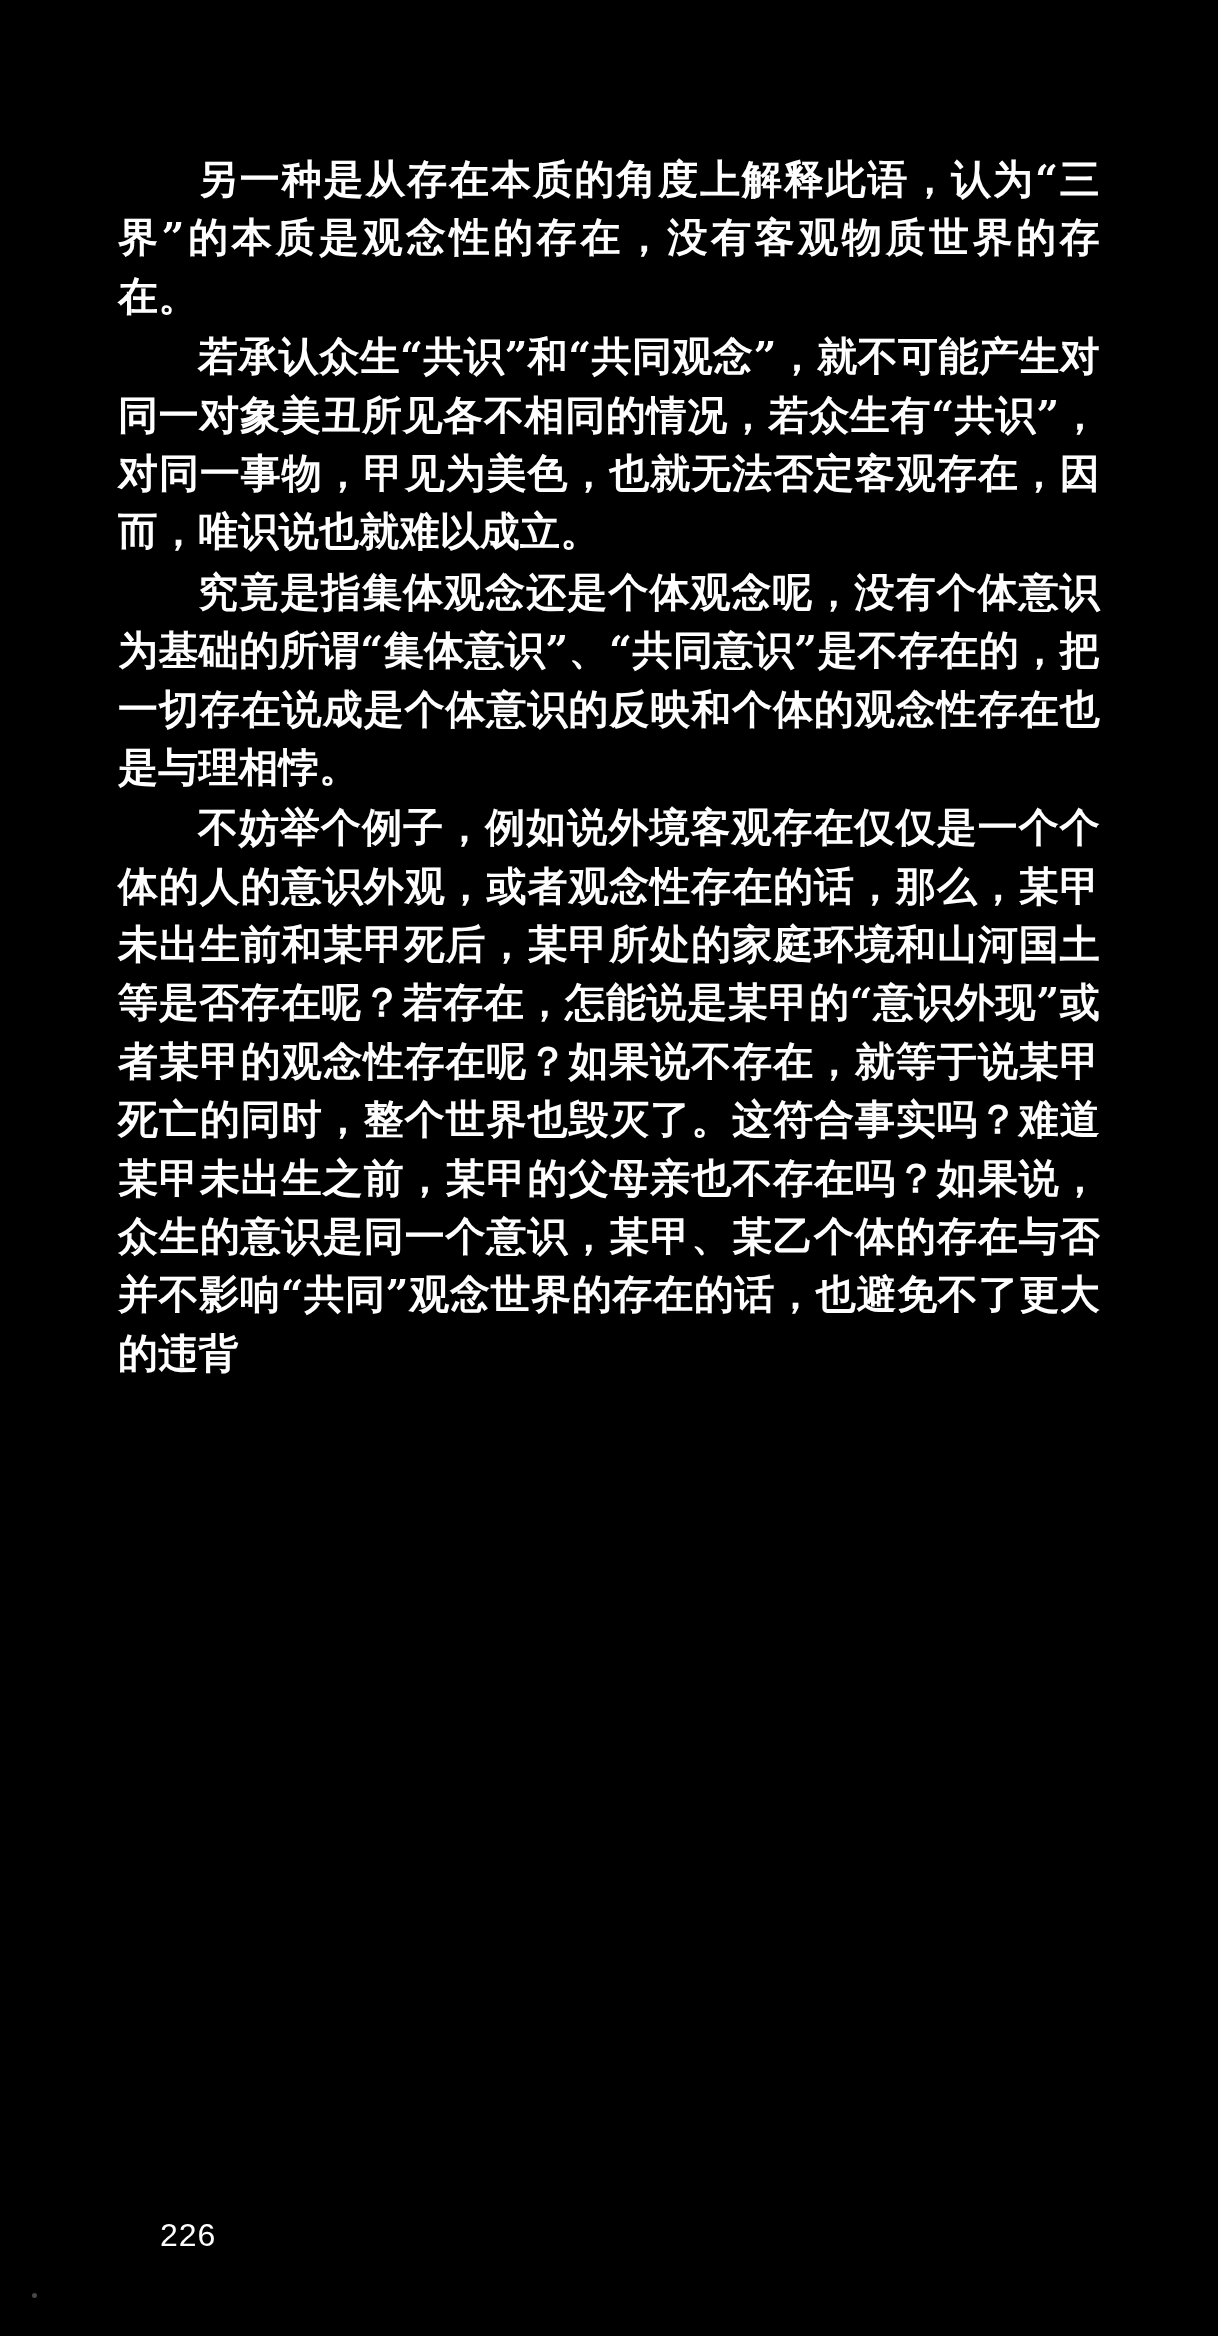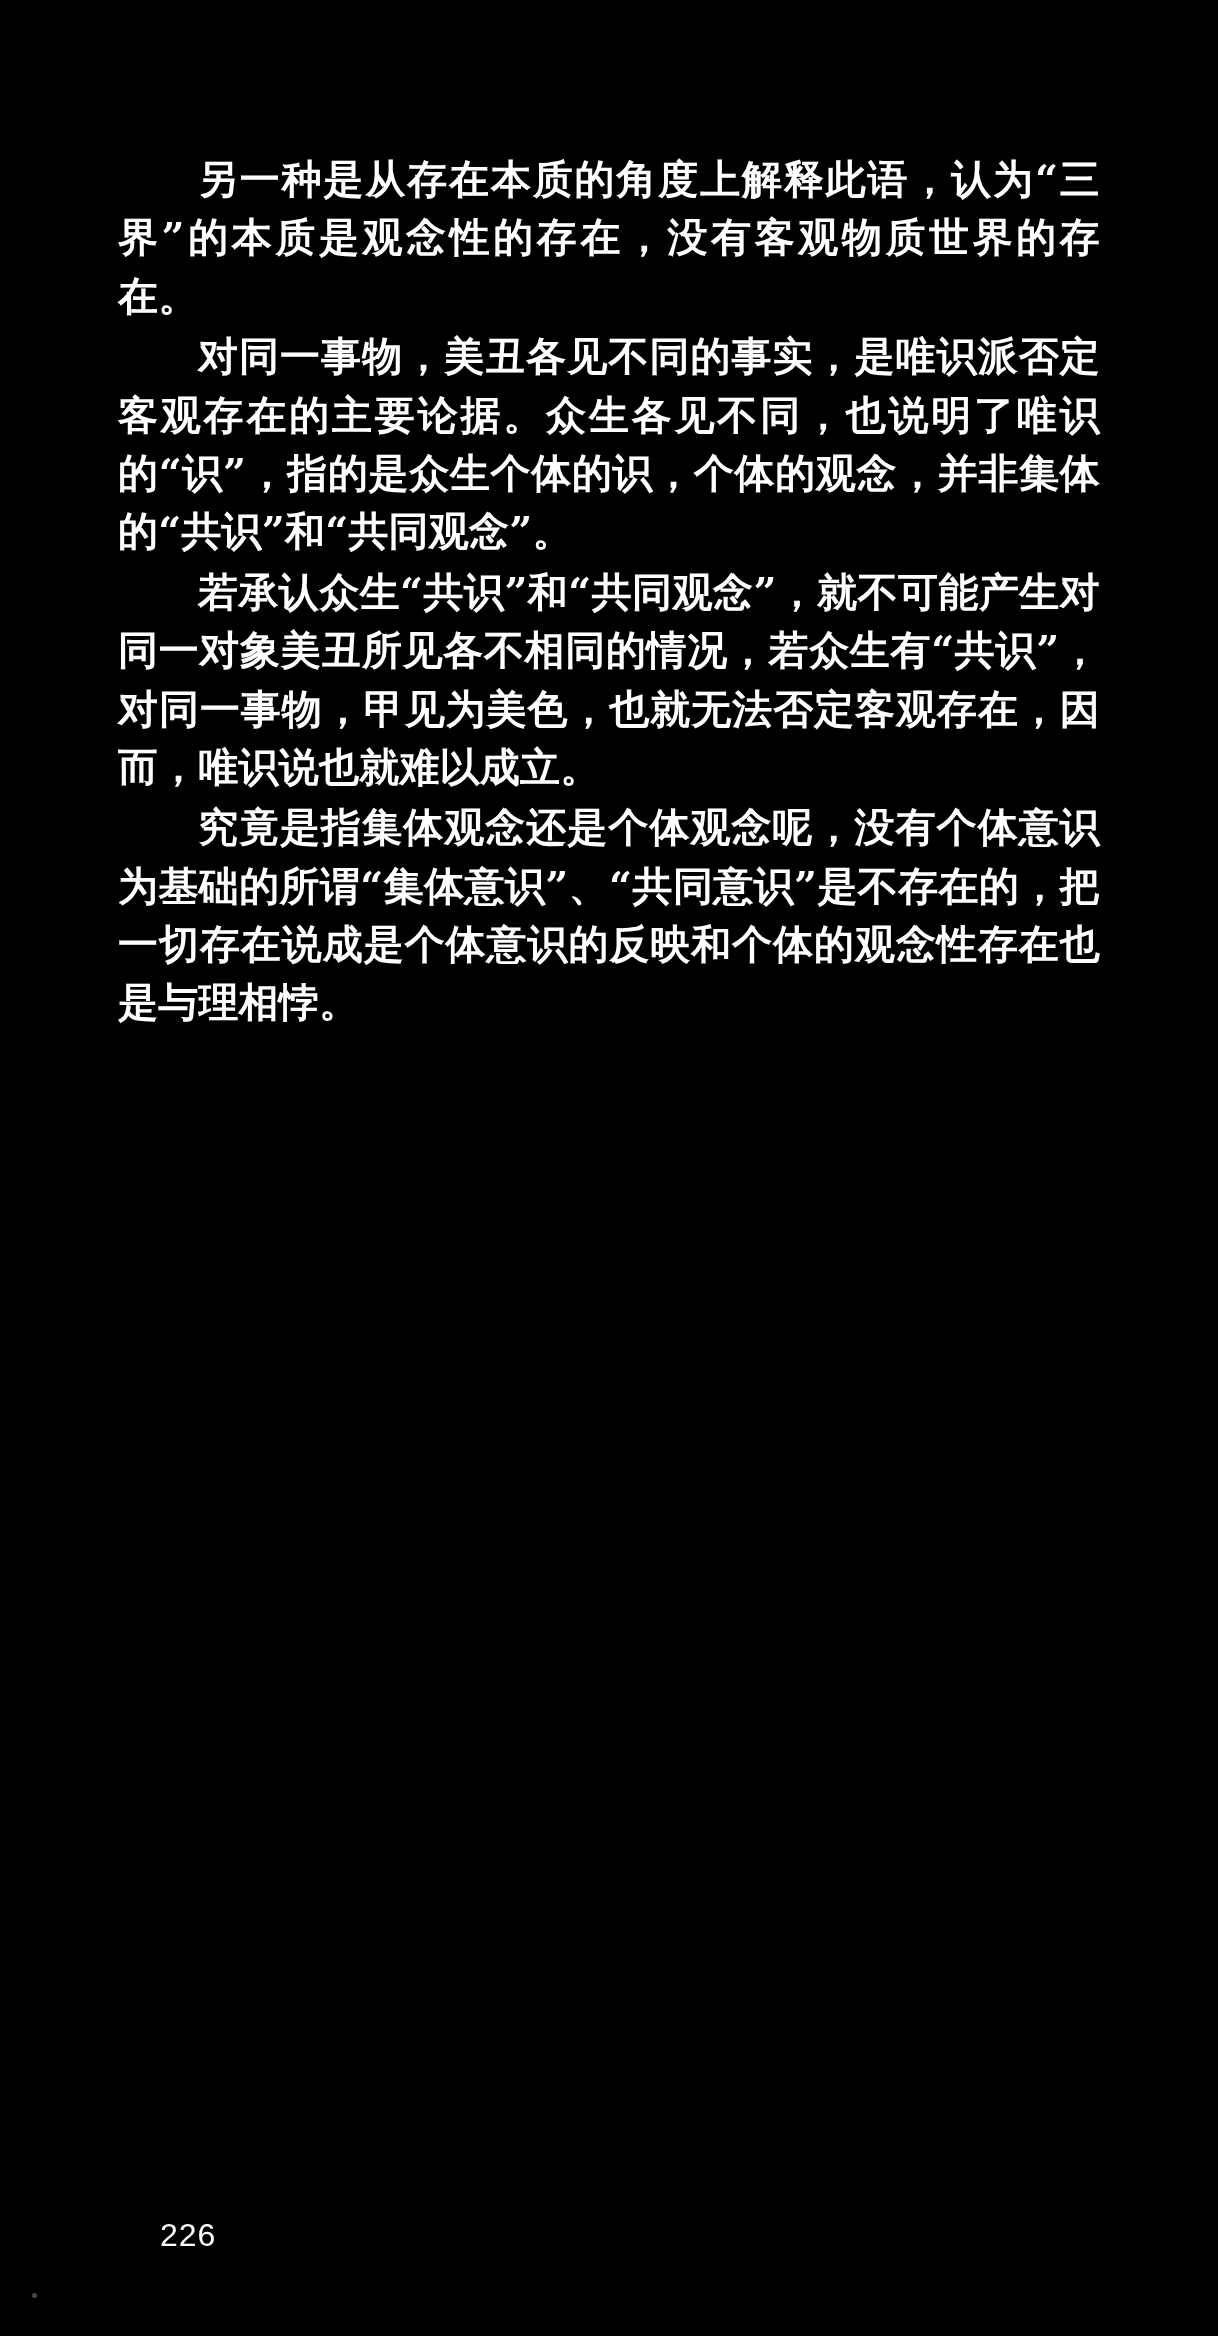--- a/index.html
+++ b/index.html
@@ -71,20 +71,20 @@
   }
 </style>
 </head>
 <body>
 
 <div class="page">
   <div class="gutter-shadow"></div>
   <div class="page-inner">
     <div class="body-text">
       <p class="para">另一种是从存在本质的角度上解释此语，认为“三界”的本质是观念性的存在，没有客观物质世界的存在。</p>
-      <p class="para">对同一事物，美丑各见不同的事实，是唯识派否定客观存在的主要论据。众生各见不同，也说明了唯识的“识”，指的是众生个体的识，个体的观念，并非集体的“共识”和“共同观念”。</p>
       <p class="para">若承认众生“共识”和“共同观念”，就不可能产生对同一对象美丑所见各不相同的情况，若众生有“共识”，对同一事物，甲见为美色，也就无法否定客观存在，因而，唯识说也就难以成立。</p>
       <p class="para">究竟是指集体观念还是个体观念呢，没有个体意识为基础的所谓“集体意识”、“共同意识”是不存在的，把一切存在说成是个体意识的反映和个体的观念性存在也是与理相悖。</p>
+      <p class="para">不妨举个例子，例如说外境客观存在仅仅是一个个体的人的意识外观，或者观念性存在的话，那么，某甲未出生前和某甲死后，某甲所处的家庭环境和山河国土等是否存在呢？若存在，怎能说是某甲的“意识外现”或者某甲的观念性存在呢？如果说不存在，就等于说某甲死亡的同时，整个世界也毁灭了。这符合事实吗？难道某甲未出生之前，某甲的父母亲也不存在吗？如果说，众生的意识是同一个意识，某甲、某乙个体的存在与否并不影响“共同”观念世界的存在的话，也避免不了更大的违背</p>
     </div>
   </div>
   <div class="page-number">226</div>
   <div class="edge-speck"></div>
 </div>
 
 </body></html>

